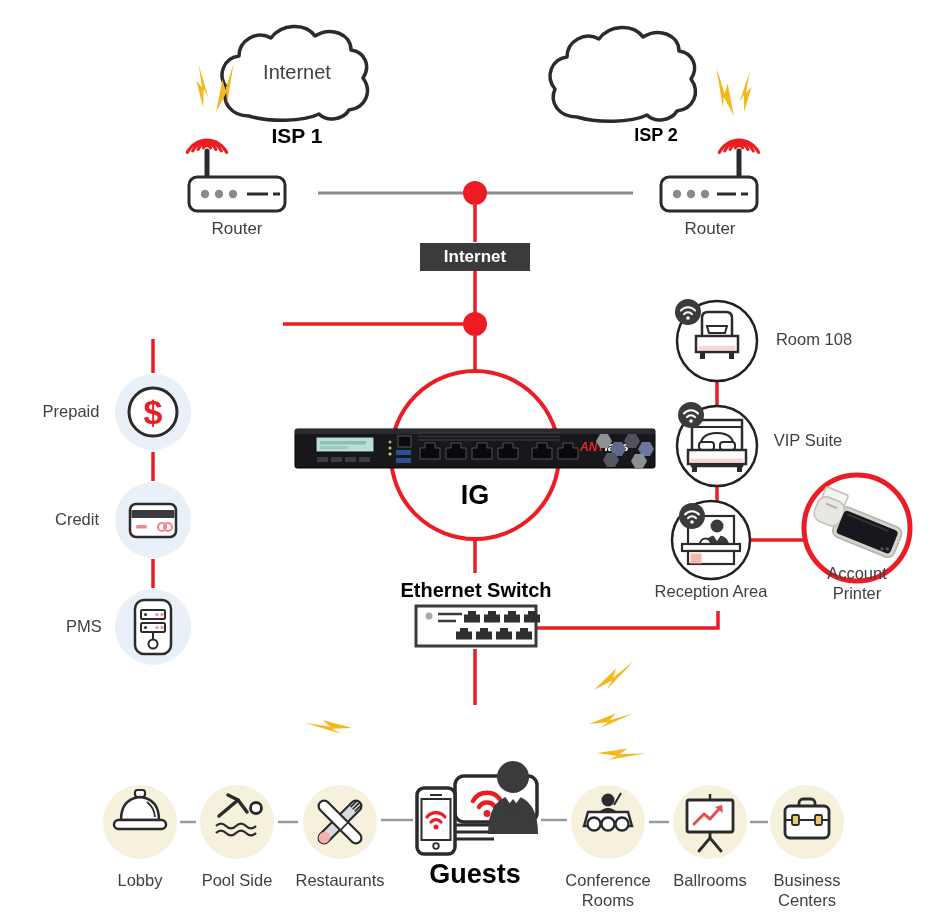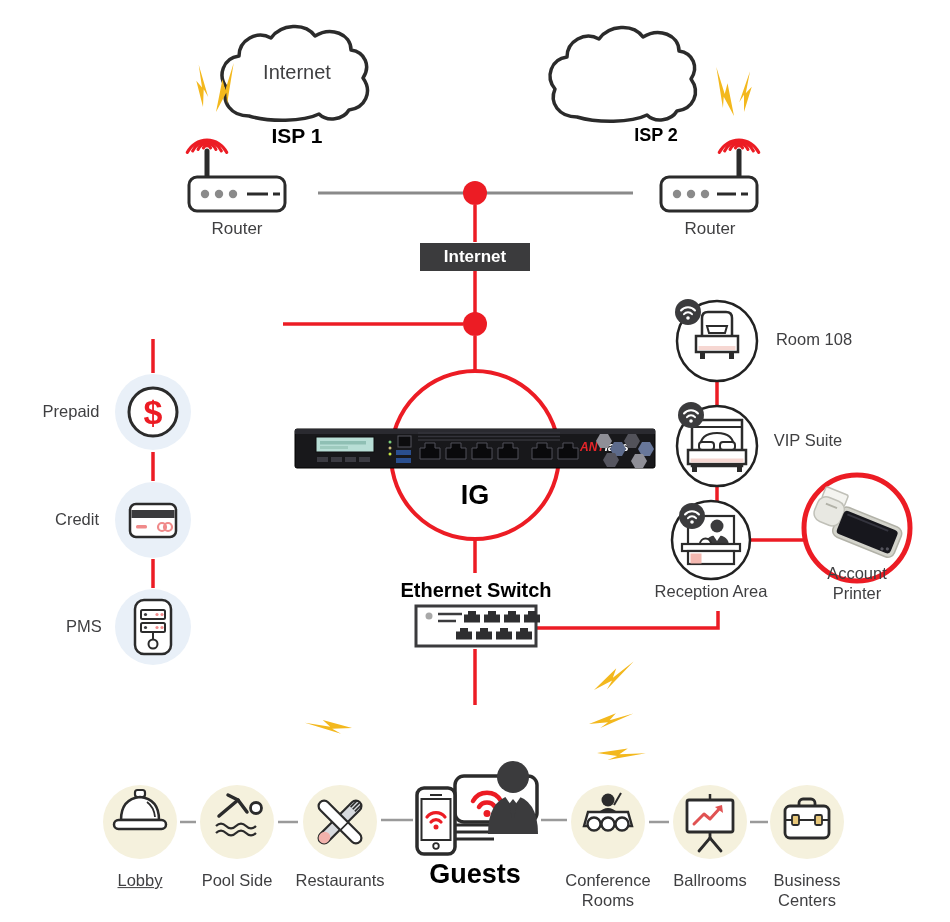--- a/index.html
+++ b/index.html
@@ -349,21 +349,21 @@
 <div class="lbl bold" style="left:475px;top:495px;font-size:27px;">IG</div>
 <div class="lbl bold" style="left:476px;top:590px;font-size:20px;">Ethernet Switch</div>
 
 <div class="lbl" style="left:814px;top:340px;">Room 108</div>
 <div class="lbl" style="left:808px;top:441px;">VIP Suite</div>
 <div class="lbl" style="left:711px;top:592px;">Reception Area</div>
 <div class="lbl" style="left:857px;top:584px;">Account
 Printer</div>
 
 <div class="lbl bold" style="left:475px;top:874px;font-size:27px;">Guests</div>
-<div class="lbl" style="left:140px;top:881px;text-decoration:underline;">Lobby</div>
+<div class="lbl" style="left:140px;top:881px;">Lobby</div>
 <div class="lbl" style="left:237px;top:881px;">Pool Side</div>
 <div class="lbl" style="left:340px;top:881px;">Restaurants</div>
 <div class="lbl" style="left:608px;top:891px;">Conference
 Rooms</div>
 <div class="lbl" style="left:710px;top:881px;text-align:right;">Ballrooms</div>
 <div class="lbl" style="left:807px;top:891px;">Business
 Centers</div>
 </div>
 
 </body></html>

